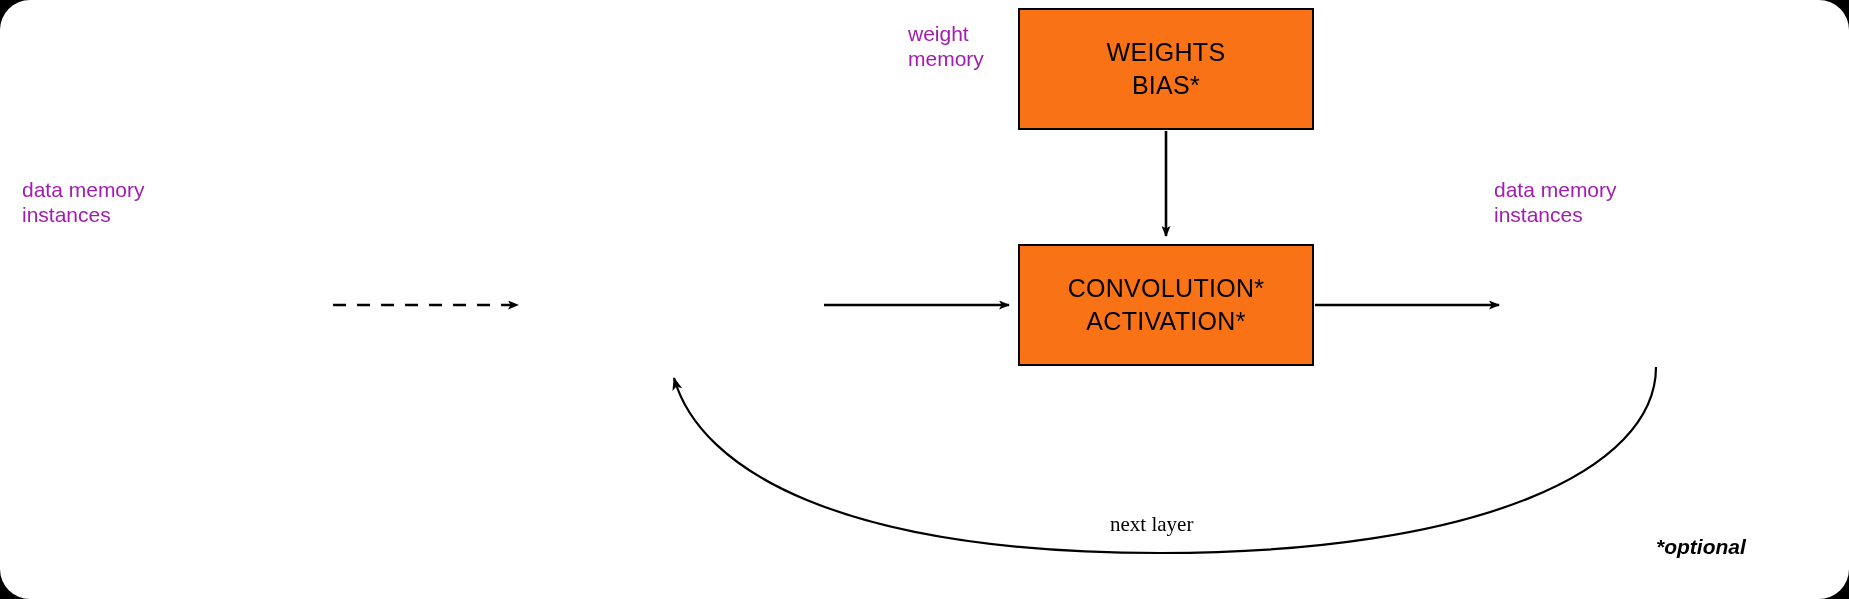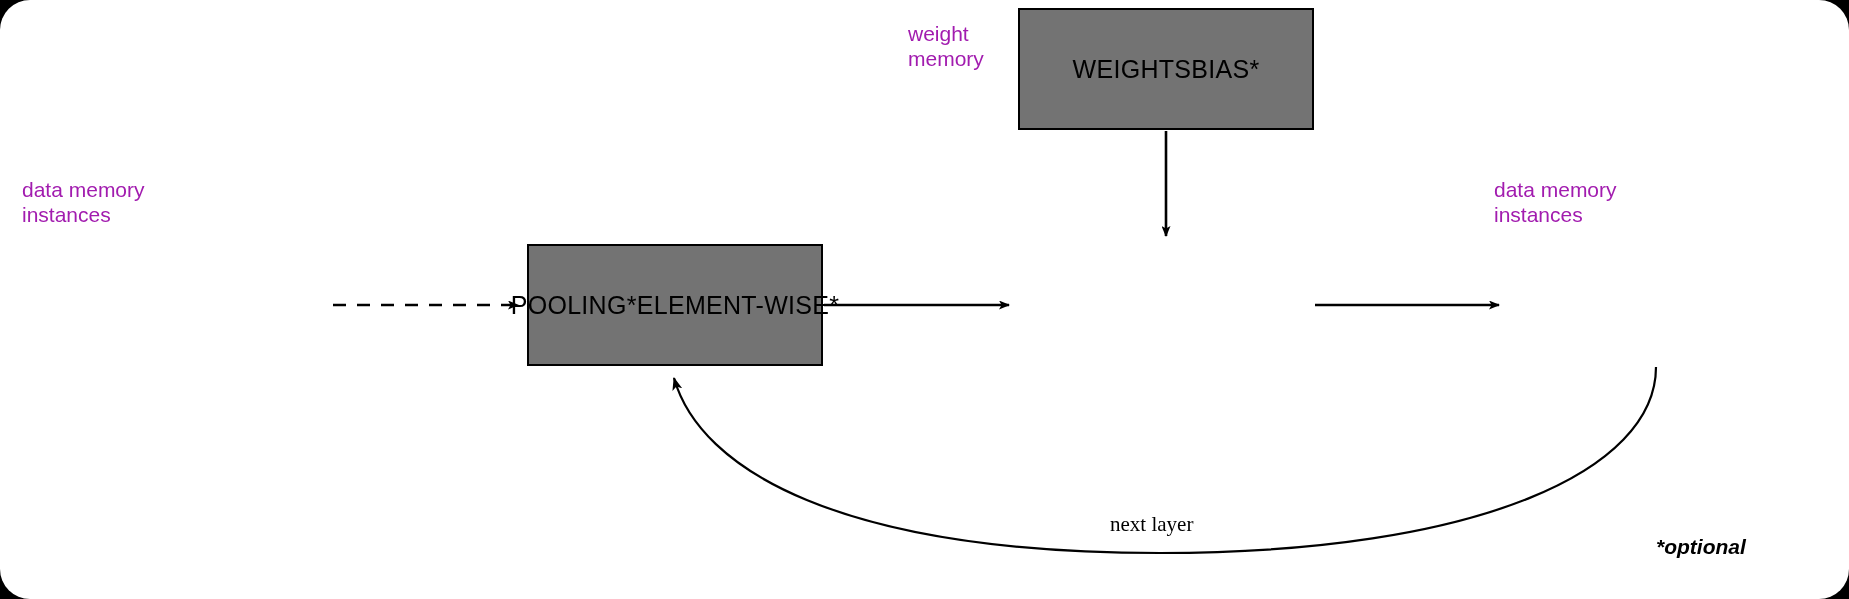--- a/index.html
+++ b/index.html
@@ -26,23 +26,23 @@
     top: 0;
     left: 0;
     width: 1849px;
     height: 599px;
     pointer-events: none;
   }
   .node-box {
     position: absolute;
     box-sizing: border-box;
     border: 2.5px solid #000000;
-    background: #737373;
+    background: #f97316;
     display: flex;
-    flex-direction: row;
+    flex-direction: column;
     align-items: center;
     justify-content: center;
     line-height: 1.32;
   }
   .node-line {
     font-size: 25px;
     color: #000000;
     letter-spacing: 0.3px;
     white-space: nowrap;
   }
@@ -98,25 +98,25 @@
     <line x1="824" y1="305" x2="1009" y2="305" stroke="#000000" stroke-width="2.6" marker-end="url(#arrowFilled)"></line>
 
     <line x1="1315" y1="305" x2="1499" y2="305" stroke="#000000" stroke-width="2.6" marker-end="url(#arrowFilled)"></line>
 
     <line x1="1166" y1="131" x2="1166" y2="236" stroke="#000000" stroke-width="2.6" marker-end="url(#arrowFilled)"></line>
 
     <path d="M 1656 367 C 1656 470, 1480 553, 1160 553 C 840 553, 700 470, 674 378" fill="none" stroke="#000000" stroke-width="2.2" marker-end="url(#arrowThin)"></path>
   </svg>
 
 
-  <div class="node-box" id="box-pooling">
-    <span class="node-line">POOLING*</span>
-    <span class="node-line">ELEMENT-WISE*</span>
+
+  <div class="node-box" id="box-conv">
+    <span class="node-line">CONVOLUTION*</span>
+    <span class="node-line">ACTIVATION*</span>
   </div>
-
 
 
   <div class="node-box" id="box-weights">
     <span class="node-line">WEIGHTS</span>
     <span class="node-line">BIAS*</span>
   </div>
 
   <div class="red-note" id="note-data-left">data memory
 instances</div>
 

